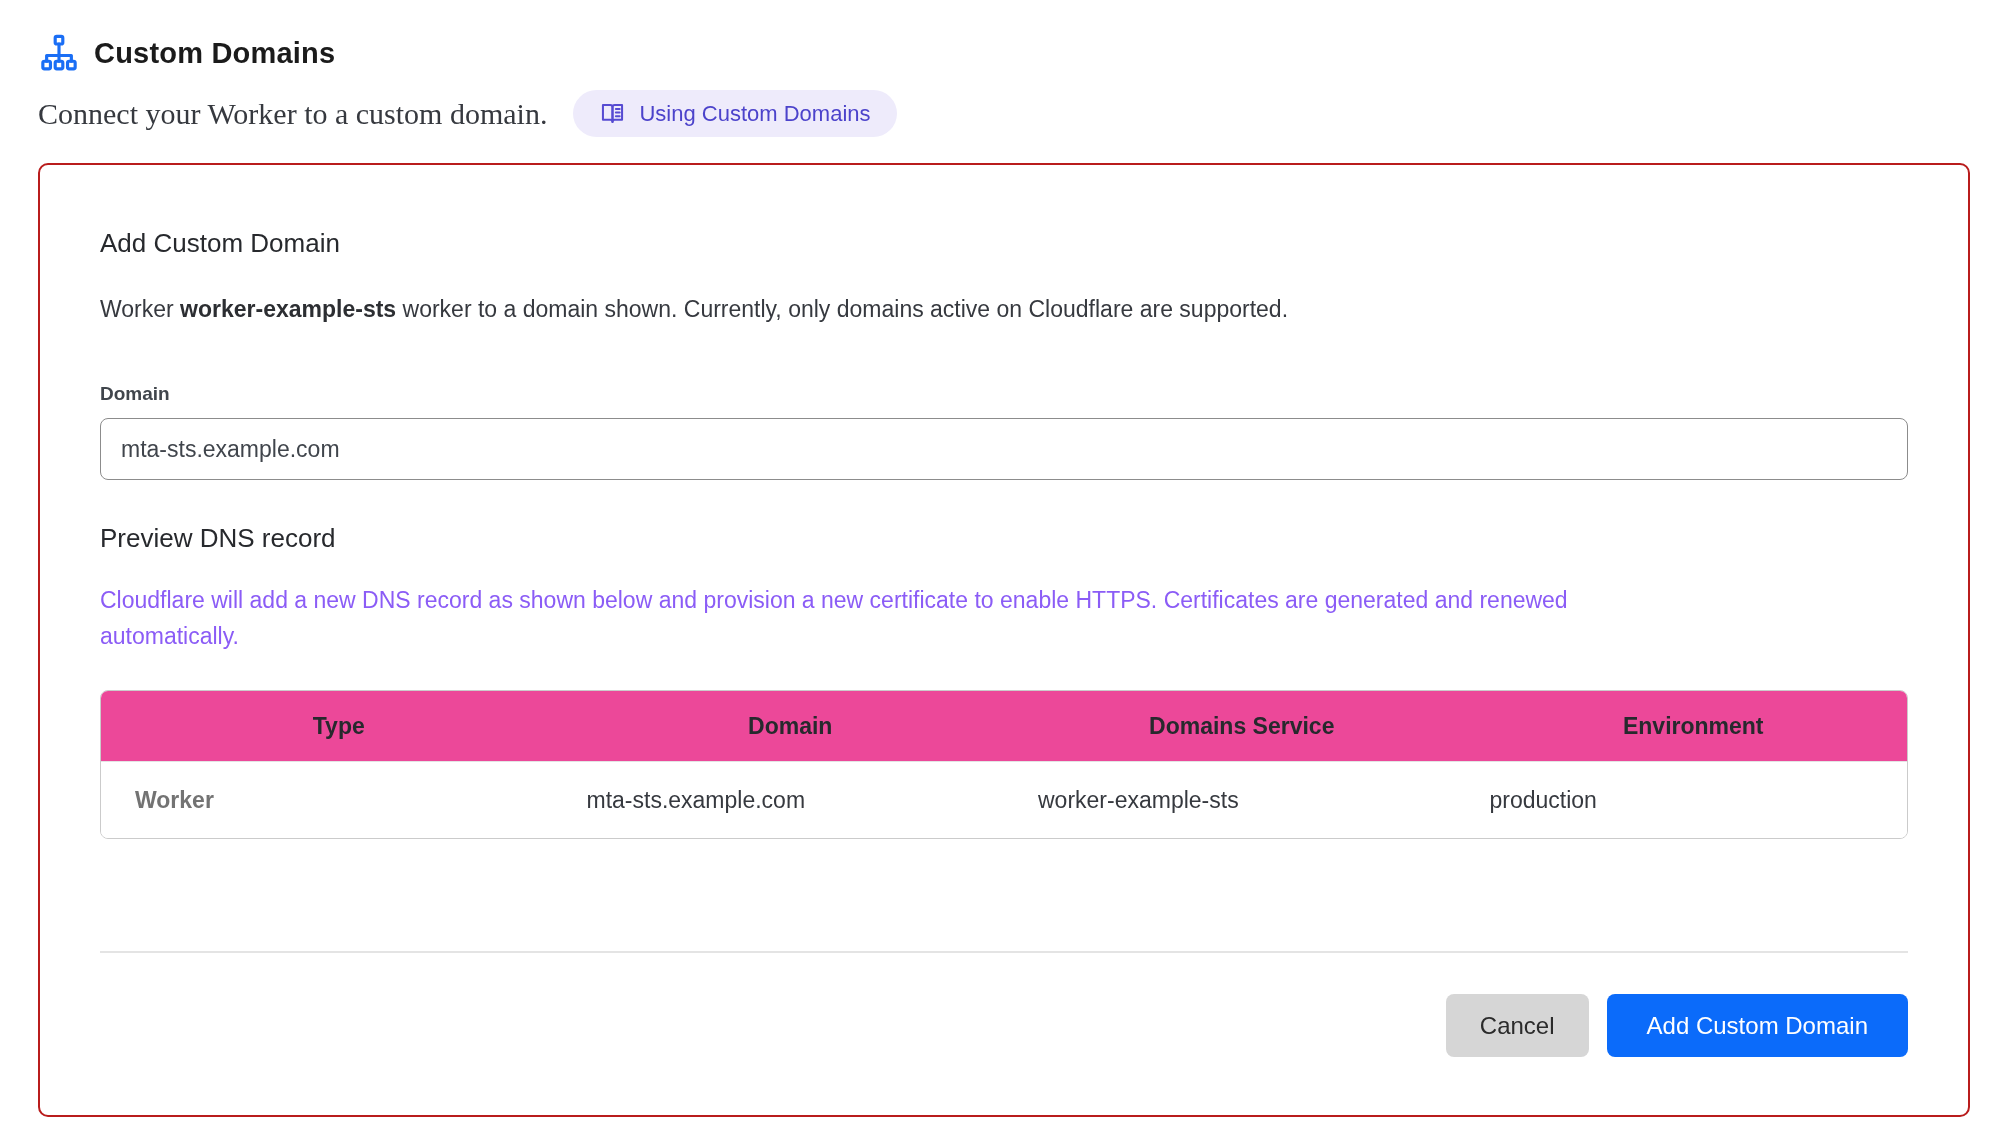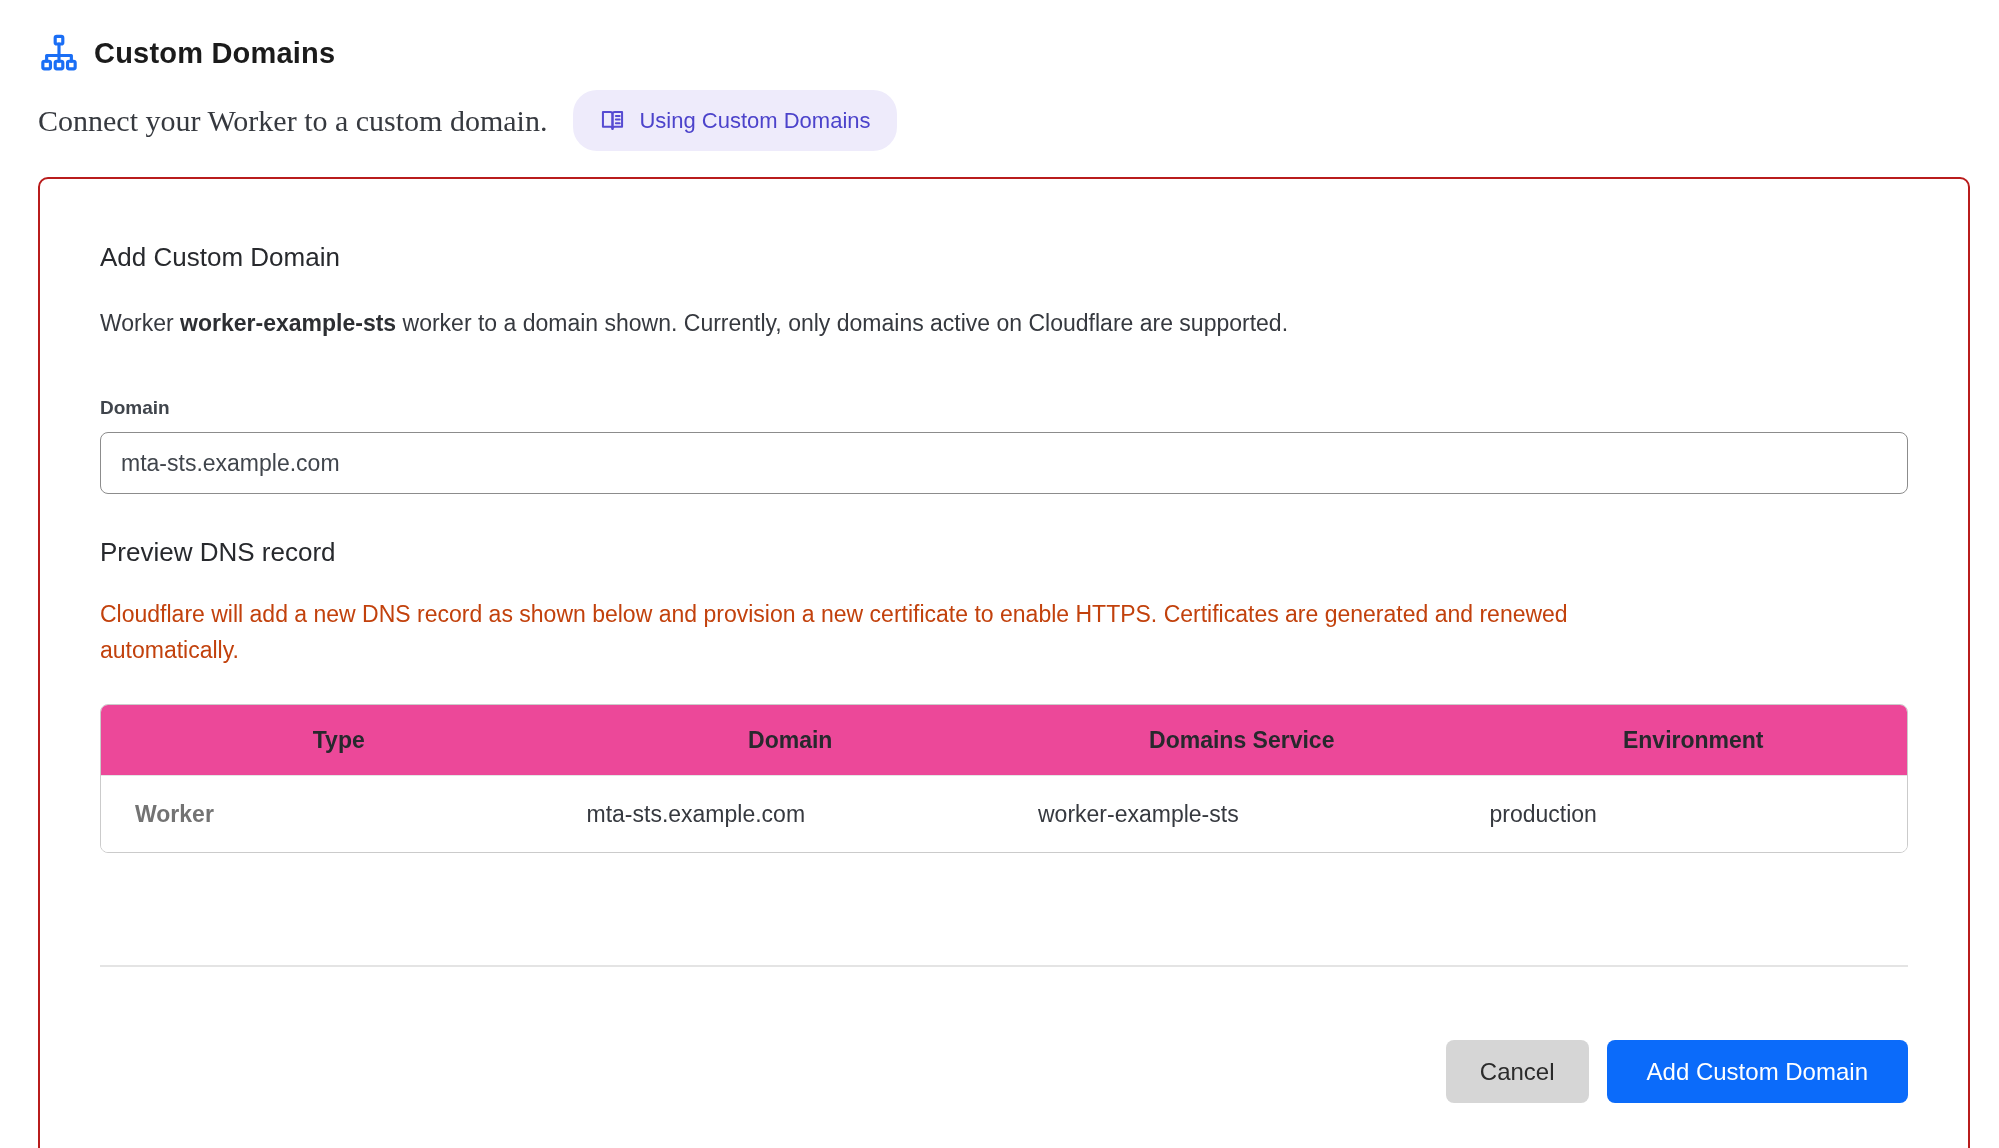--- a/index.html
+++ b/index.html
@@ -14,21 +14,21 @@
 
   
   .page-header { padding: 34px 30px 0 40px; }
   .title-row { display: flex; align-items: center; gap: 16px; }
   .sitemap-icon { width: 38px; height: 38px; color: #1a6ef5; flex: 0 0 auto; }
   .page-title { font-size: 29px; font-weight: 700; color: #1b1b1b; letter-spacing: .2px; text-align: right; }
   .subtitle-row { display: flex; align-items: center; gap: 26px; margin-top: 18px; margin-left: -2px; }
   .page-subtitle { font-size: 30px; color: #36393f; font-family: Liberation Serif, serif; }
   .docs-badge {
     display: inline-flex; align-items: center; gap: 13px;
-    height: 61px; padding: 0 26px; border-radius: 24px;
+    height: 47px; padding: 0 26px; border-radius: 24px;
     background: #eeebfb; color: #4c43cb; font-size: 22px;
     border: none; cursor: pointer; font-family: inherit;
   }
   .book-icon { width: 27px; height: 27px; color: #564bd2; flex: 0 0 auto; }
 
   
   .card {
     margin: 26px 29px 0 38px;
     width: 1932px;
     border: 2px solid #b91c1c;
@@ -44,21 +44,21 @@
   .field-label { display: block; font-size: 19px; font-weight: 700; color: #40454c; margin-bottom: 13px; }
   .domain-input {
     width: 100%; height: 62px;
     border: 1px solid #8c8c8c; border-radius: 8px;
     font-family: inherit; font-size: 23px; color: #40454c;
     padding: 0 20px; background: #fff; outline: none;
     margin-bottom: 40px;
   }
 
   .preview-heading { margin-bottom: 26px; }
-  .preview-desc { font-size: 23px; line-height: 36px; color: #c2410c; max-width: 1475px; margin-bottom: 36px; }
+  .preview-desc { font-size: 23px; line-height: 36px; color: #8b5cf6; max-width: 1475px; margin-bottom: 36px; }
 
   
   .dns-table {
     width: 100%; border: 1px solid #cbcbcb; border-radius: 8px;
     border-collapse: separate; border-spacing: 0; overflow: hidden;
     font-size: 23px; color: #36393f;
   }
   .dns-table thead th {
     background: #ec4899; text-align: center; font-weight: 700; color: #27292d;
     height: 71px; padding: 0 10px 0 34px; width: 25%;
@@ -68,21 +68,21 @@
     background: #ffffff; height: 76px; padding: 0 10px 0 34px;
   }
   .cell-type { font-weight: 700; color: #737373; }
 
   
   .footer-divider { border: none; border-top: 2px solid #e4e4e4; margin-top: 112px; }
   .footer-actions { display: flex; justify-content: flex-end; align-items: center; gap: 18px; margin-top: 41px; }
   .btn {
     height: 63px; border: none; border-radius: 8px;
     font-family: inherit; font-size: 24px; cursor: pointer;
-    display: inline-flex; align-items: center; justify-content: center; margin-top: 32px;
+    display: inline-flex; align-items: center; justify-content: center;
   }
   .btn-cancel { background: #d6d6d6; color: #2b2b2b; padding: 0 34px; }
   .btn-primary { background: #0b6bfa; color: #ffffff; padding: 0 40px; }
 </style>
 </head>
 <body>
 
 <div class="page">
 
   <div class="page-header">

